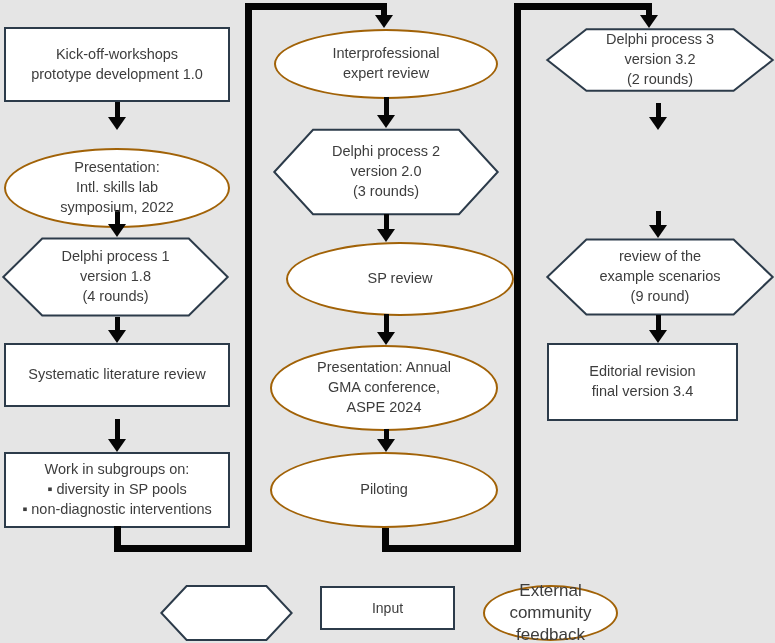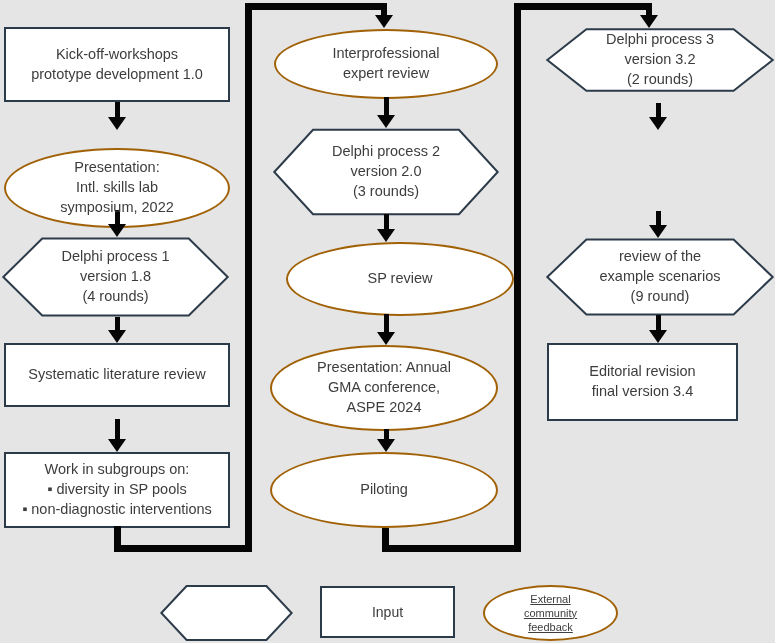--- a/index.html
+++ b/index.html
@@ -10,21 +10,21 @@
   .node{
     position:absolute;display:flex;align-items:center;justify-content:center;
     text-align:center;color:#3d3d3d;font-size:14.5px;line-height:1.36;
     box-sizing:border-box;
   }
   .rect-node{border:2px solid #2c3b4a;background:#fff;}
   .ellipse-node{border:2px solid #a16207;border-radius:50%;background:#fff;}
   .hex-node{background:transparent;border:none;}
   .hex-node svg{position:absolute;left:0;top:0;width:100%;height:100%;}
   .txt{position:relative;white-space:pre-line;z-index:2;padding:0 6px;}
-  .legend-sm{font-size:11px;line-height:1.3;text-decoration:underline;}
+  .legend-sm{font-size:17px;line-height:1.3;}
   .legend-md{font-size:14px;line-height:1.35;}
   
   .arrow{position:absolute;width:5px;background:#050505;}
   .arrow::after{
     content:"";position:absolute;top:100%;left:50%;transform:translateX(-50%);
     width:0;height:0;border:9px solid transparent;border-bottom:0;
     border-top:13px solid #050505;
   }
   
   .cseg{position:absolute;background:#050505;}
@@ -147,21 +147,21 @@
   <div class="cseg" style="left:514px;top:3px;width:138px;height:7px;"></div>
   <div class="cseg" style="left:646px;top:3px;width:6px;height:13px;"></div>
   <div class="chead" style="left:640px;top:15px;"></div>
 
   <div class="node hex-node legend-md" style="left:160px;top:585px;width:133px;height:56px;">
     <svg viewBox="0 0 100 100" preserveAspectRatio="none">
       <polygon points="1,50 20,2 80,2 99,50 80,98 20,98" fill="#ffffff" stroke="#2c3b4a" stroke-width="2" vector-effect="non-scaling-stroke"></polygon>
     </svg>
   </div>
 
-  <div class="node rect-node legend-md" style="left:320px;top:586px;width:135px;height:52px;">
+  <div class="node rect-node legend-md" style="left:320px;top:586px;width:135px;height:44px;">
     <span class="txt">Input</span>
   </div>
 
   <div class="node ellipse-node legend-sm" style="left:483px;top:585px;width:135px;height:56px;">
     <span class="txt">External
 community
 feedback</span>
   </div>
 
 </div>

